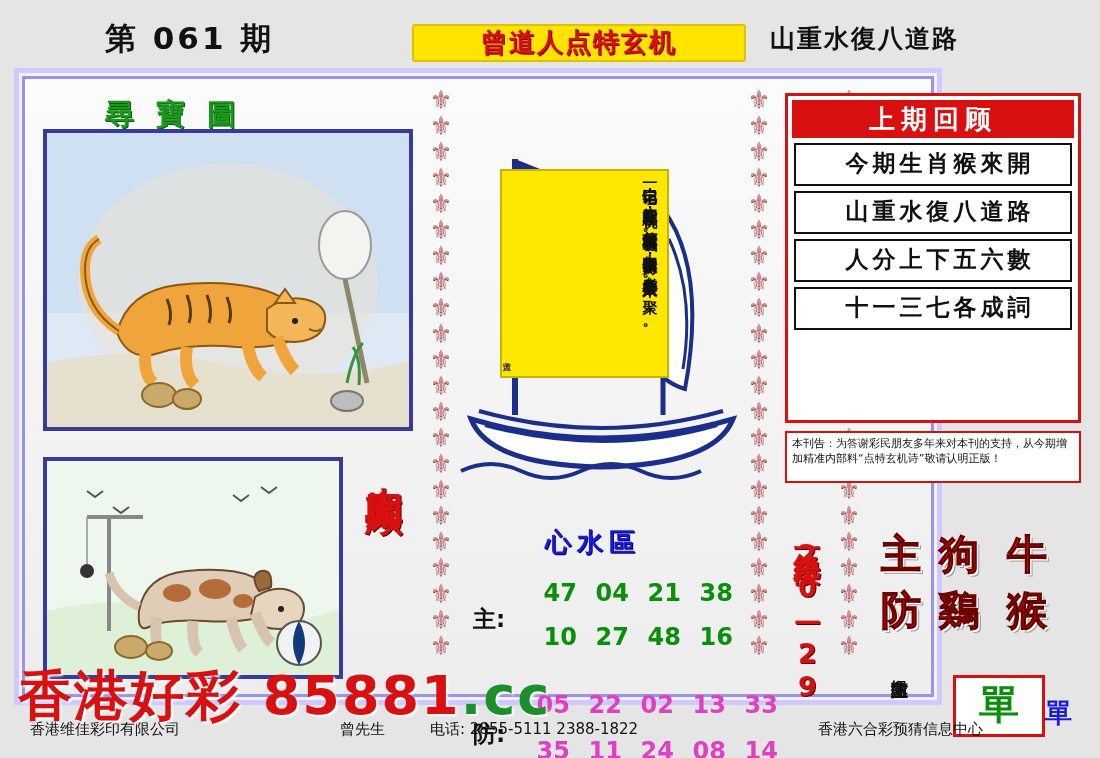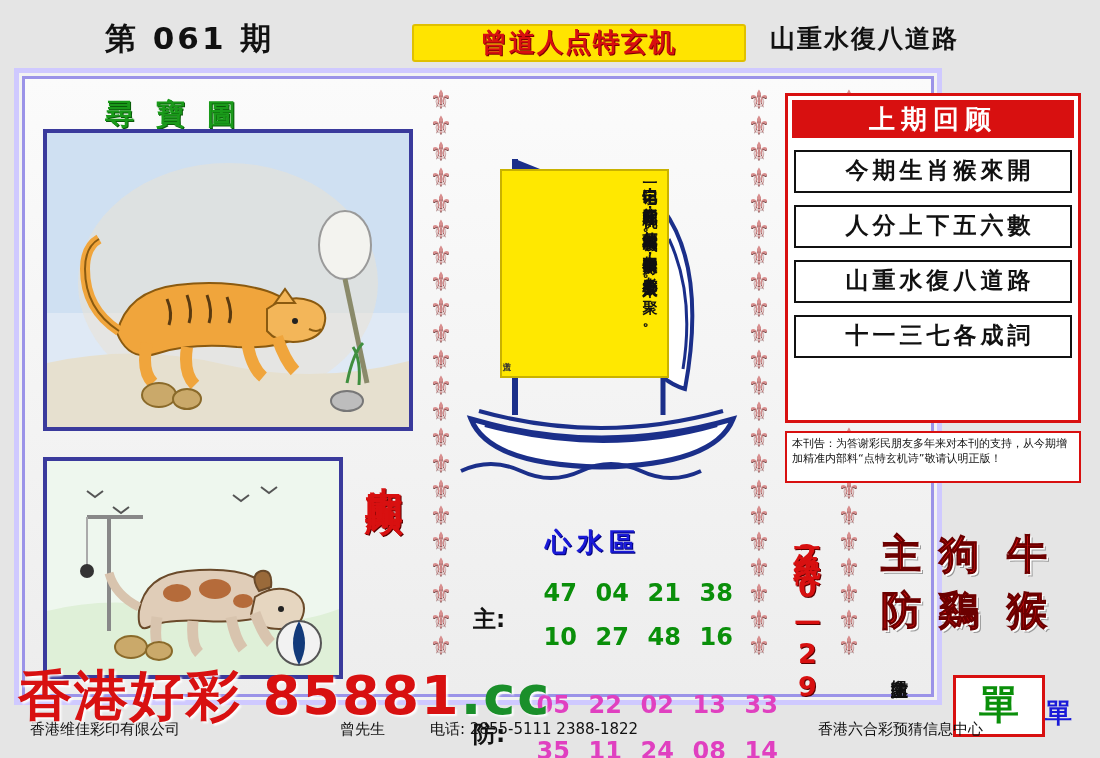--- a/index.html
+++ b/index.html
@@ -107,21 +107,21 @@
   .poem{
     position:absolute;left:760px;top:14px;width:296px;height:330px;
     background:#fff;border:3px solid #d81010;box-sizing:border-box;
   }
   .poem-title{
     margin:4px;height:38px;background:#d81010;color:#fff;
     font-size:26px;font-weight:bold;letter-spacing:6px;
     text-align:center;line-height:38px;
   }
   .poem-line{
-    margin:12px 6px;height:39px;border:2px solid #111;background:#fff;
+    margin:5px 6px;height:39px;border:2px solid #111;background:#fff;
     font-size:23px;font-weight:bold;color:#111;letter-spacing:4px;
     text-align:center;line-height:37px;padding-left:14px;
   }
   .notice{
     position:absolute;left:760px;top:352px;width:296px;height:52px;
     background:#fff;border:2px solid #d81010;box-sizing:border-box;
     padding:3px 5px;font-size:11px;line-height:15px;color:#111;
   }
 
   
@@ -398,22 +398,22 @@
           <path d="M6 352 q30 -14 60 0 q30 14 60 0 q30 -14 60 0 q30 14 60 0" stroke="#1b2f8a" stroke-width="4" fill="none"></path>
         </svg>
         <div class="sail"></div>
         <div class="sail-text">一字记记曰：能知三四都旺机，何苦此期没有钱。山寨相聚欲谋财，老小都看欺人木。聚，，。</div>
         <div class="sail-sign">曾道人</div>
       </div>
 
       <div class="poem">
         <div class="poem-title">上期回顾</div>
         <div class="poem-line">今期生肖猴來開</div>
+        <div class="poem-line">山重水復八道路</div>
         <div class="poem-line">人分上下五六數</div>
-        <div class="poem-line">山重水復八道路</div>
         <div class="poem-line">十一三七各成詞</div>
       </div>
       <div class="notice">本刊告：为答谢彩民朋友多年来对本刊的支持，从今期增加精准内部料“点特玄机诗”敬请认明正版！</div>
 
       <div class="xinshui-title">心水區</div>
       <div class="zhu-label">主:</div>
       <div class="fang-label">防:</div>
 
       <div class="numrow green" id="nr1">
         <span>47</span><span>04</span><span>21</span><span>38</span>

